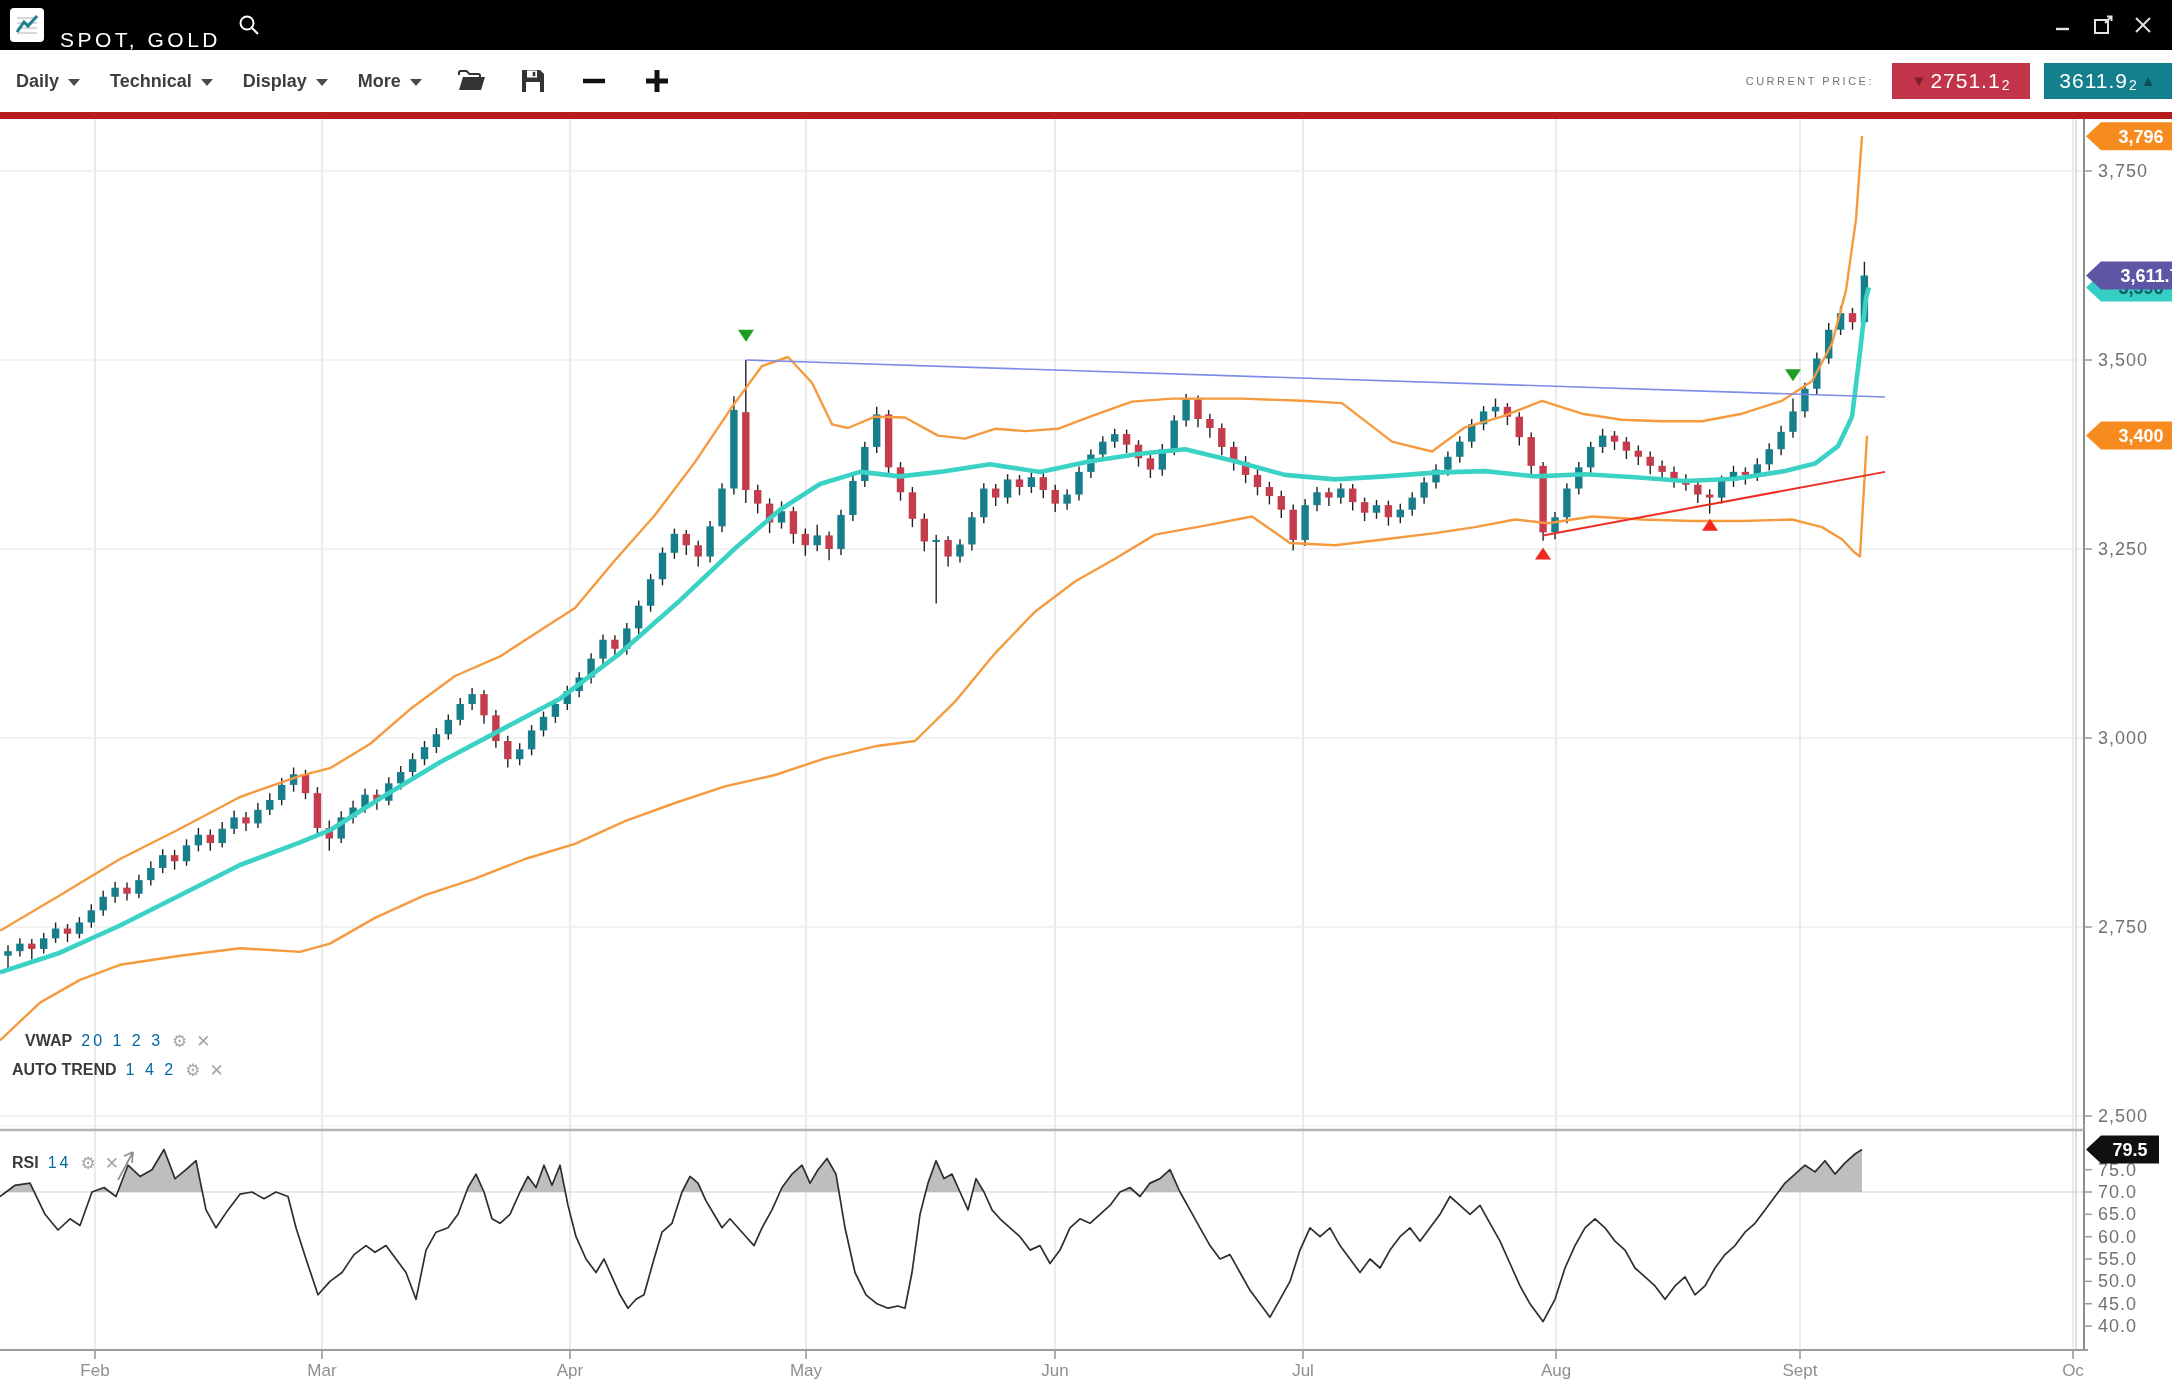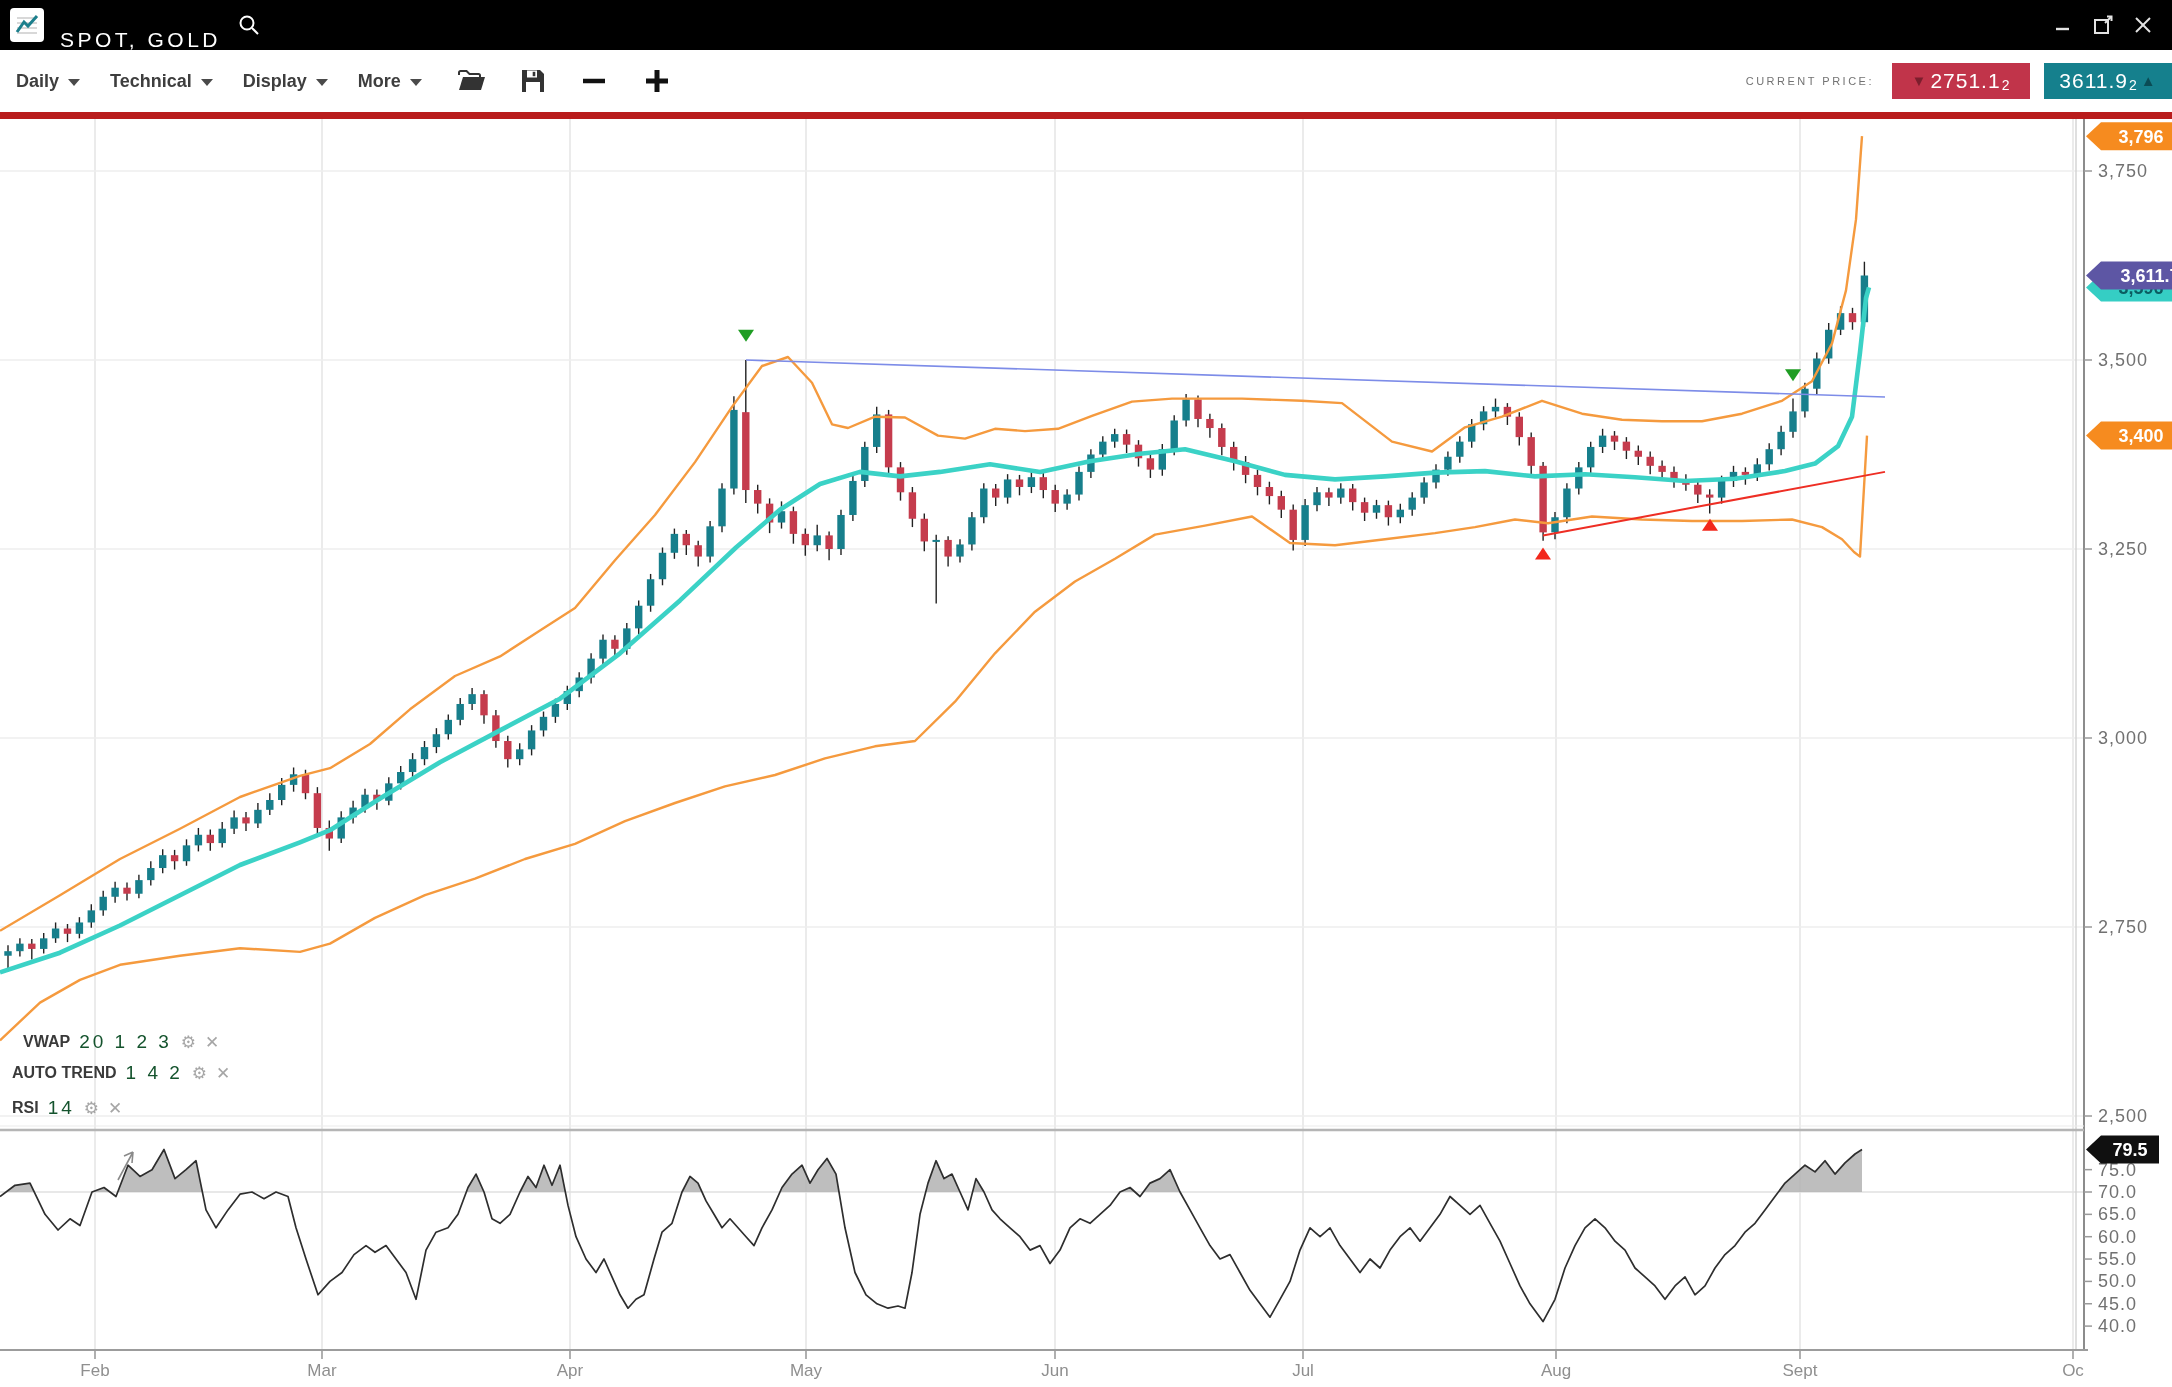--- a/index.html
+++ b/index.html
@@ -30,24 +30,24 @@
   #bid-badge{background:#c1344a;width:138px;margin-right:14px;}
   #ask-badge{background:#15808d;width:128px;}
   .subdigit{font-size:14px;position:relative;top:4px;margin-left:1px;}
   .badge-arrow{font-size:15px;position:relative;top:-1px;}
   #bid-badge .badge-arrow{color:#7c1e2d;margin-right:3px;}
   #ask-badge .badge-arrow{color:#0a4c55;margin-left:3px;}
   
   #cv{position:absolute;left:0;top:0;z-index:1;}
   .legend{position:absolute;display:flex;align-items:center;gap:9px;z-index:3;font-size:16px;}
   .legend .name{font-weight:700;color:#3a3a3a;}
-  .legend .params{color:#14532d;letter-spacing:3px;font-size:19px;}
+  .legend .params{color:#0369a1;letter-spacing:3px;font-size:16px;}
   .licon{color:#a6a6a6;font-family:"DejaVu Sans",sans-serif;font-size:17px;font-weight:700;cursor:pointer;}
   #legend-row-main{left:12px;top:1031px;flex-direction:column;}
-  #legend-rsi{left:12px;top:1097px;}
+  #legend-rsi{left:12px;top:1153px;}
   .lgroup{display:flex;align-items:center;gap:9px;margin-right:28px;}
 </style>
 </head>
 <body>
 <div id="stage">
 
   <div id="titlebar">
     <div id="logo">
       <svg width="26" height="26" viewBox="0 0 26 26">
         <line x1="3" y1="6" x2="23" y2="6" stroke="#cfcfcf" stroke-width="1.6"></line>

